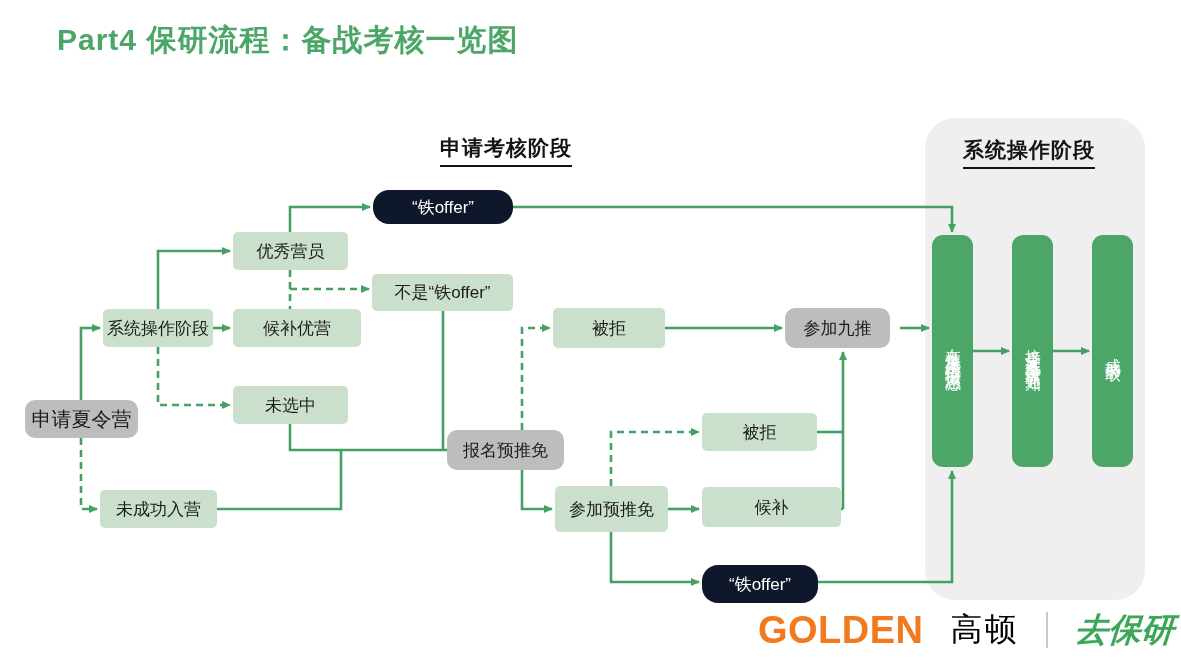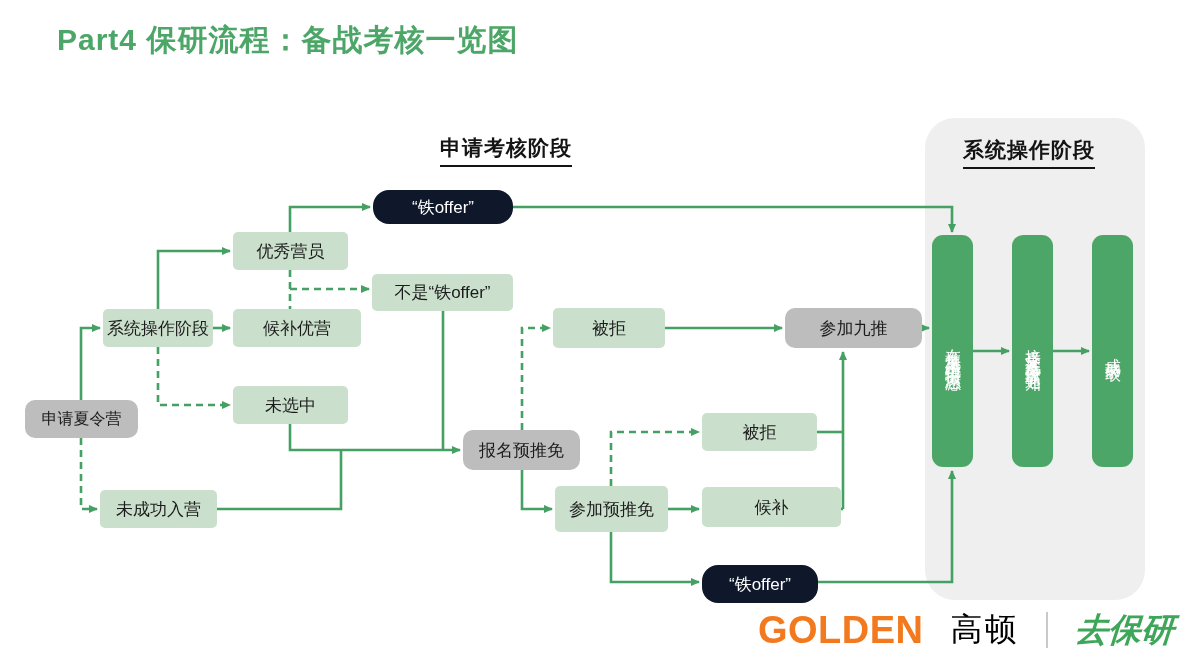--- a/index.html
+++ b/index.html
@@ -94,35 +94,35 @@
     <path class="edge dashed" d="M158,347 L158,405 L230,405" marker-end="url(#arr)"></path>
     <path class="edge dashed" d="M290,270 L290,309"></path>
     <path class="edge dashed" d="M290,289 L369,289" marker-end="url(#arr)"></path>
     <path class="edge dashed" d="M522,430 L522,328 L550,328" marker-end="url(#arr)"></path>
     <path class="edge dashed" d="M611,486 L611,432 L699,432" marker-end="url(#arr)"></path>
   </svg>
 
   <div class="stage-header left">申请考核阶段</div>
   <div class="stage-header right">系统操作阶段</div>
 
-  <div class="node gray" style="left:25px;top:400px;width:113px;height:38px;font-size:16px">申请夏令营</div>
+  <div class="node gray" style="left:25px;top:400px;width:113px;height:38px;font-size:20px">申请夏令营</div>
   <div class="node light" style="left:103px;top:309px;width:110px;height:38px">系统操作阶段</div>
   <div class="node light" style="left:233px;top:232px;width:115px;height:38px">优秀营员</div>
   <div class="node light" style="left:233px;top:309px;width:128px;height:38px">候补优营</div>
   <div class="node light" style="left:233px;top:386px;width:115px;height:38px">未选中</div>
   <div class="node light" style="left:100px;top:490px;width:117px;height:38px">未成功入营</div>
   <div class="node dark" style="left:373px;top:190px;width:140px;height:34px">“铁offer”</div>
   <div class="node light" style="left:372px;top:274px;width:141px;height:37px">不是“铁offer”</div>
   <div class="node light" style="left:553px;top:308px;width:112px;height:40px">被拒</div>
-  <div class="node gray" style="left:463px;top:430px;width:117px;height:40px">报名预推免</div>
+  <div class="node gray" style="left:447px;top:430px;width:117px;height:40px">报名预推免</div>
   <div class="node light" style="left:555px;top:486px;width:113px;height:46px">参加预推免</div>
   <div class="node light" style="left:702px;top:413px;width:115px;height:38px">被拒</div>
   <div class="node light" style="left:702px;top:487px;width:139px;height:40px">候补</div>
   <div class="node dark" style="left:702px;top:565px;width:116px;height:38px">“铁offer”</div>
-  <div class="node gray" style="left:785px;top:308px;width:137px;height:40px">参加九推</div>
+  <div class="node gray" style="left:785px;top:308px;width:105px;height:40px">参加九推</div>
 
   <div class="vstep" style="left:932px">在推免系统中填报志愿</div>
   <div class="vstep" style="left:1012px">接受复试及待录取通知</div>
   <div class="vstep" style="left:1092px">成功录取</div>
 
   <div class="footer">
     <span class="logo-golden">GOLDEN</span>
     <span class="logo-gaodun">高顿</span>
     <span class="logo-divider"></span>
     <span class="logo-qubaoyan">去保研</span>

